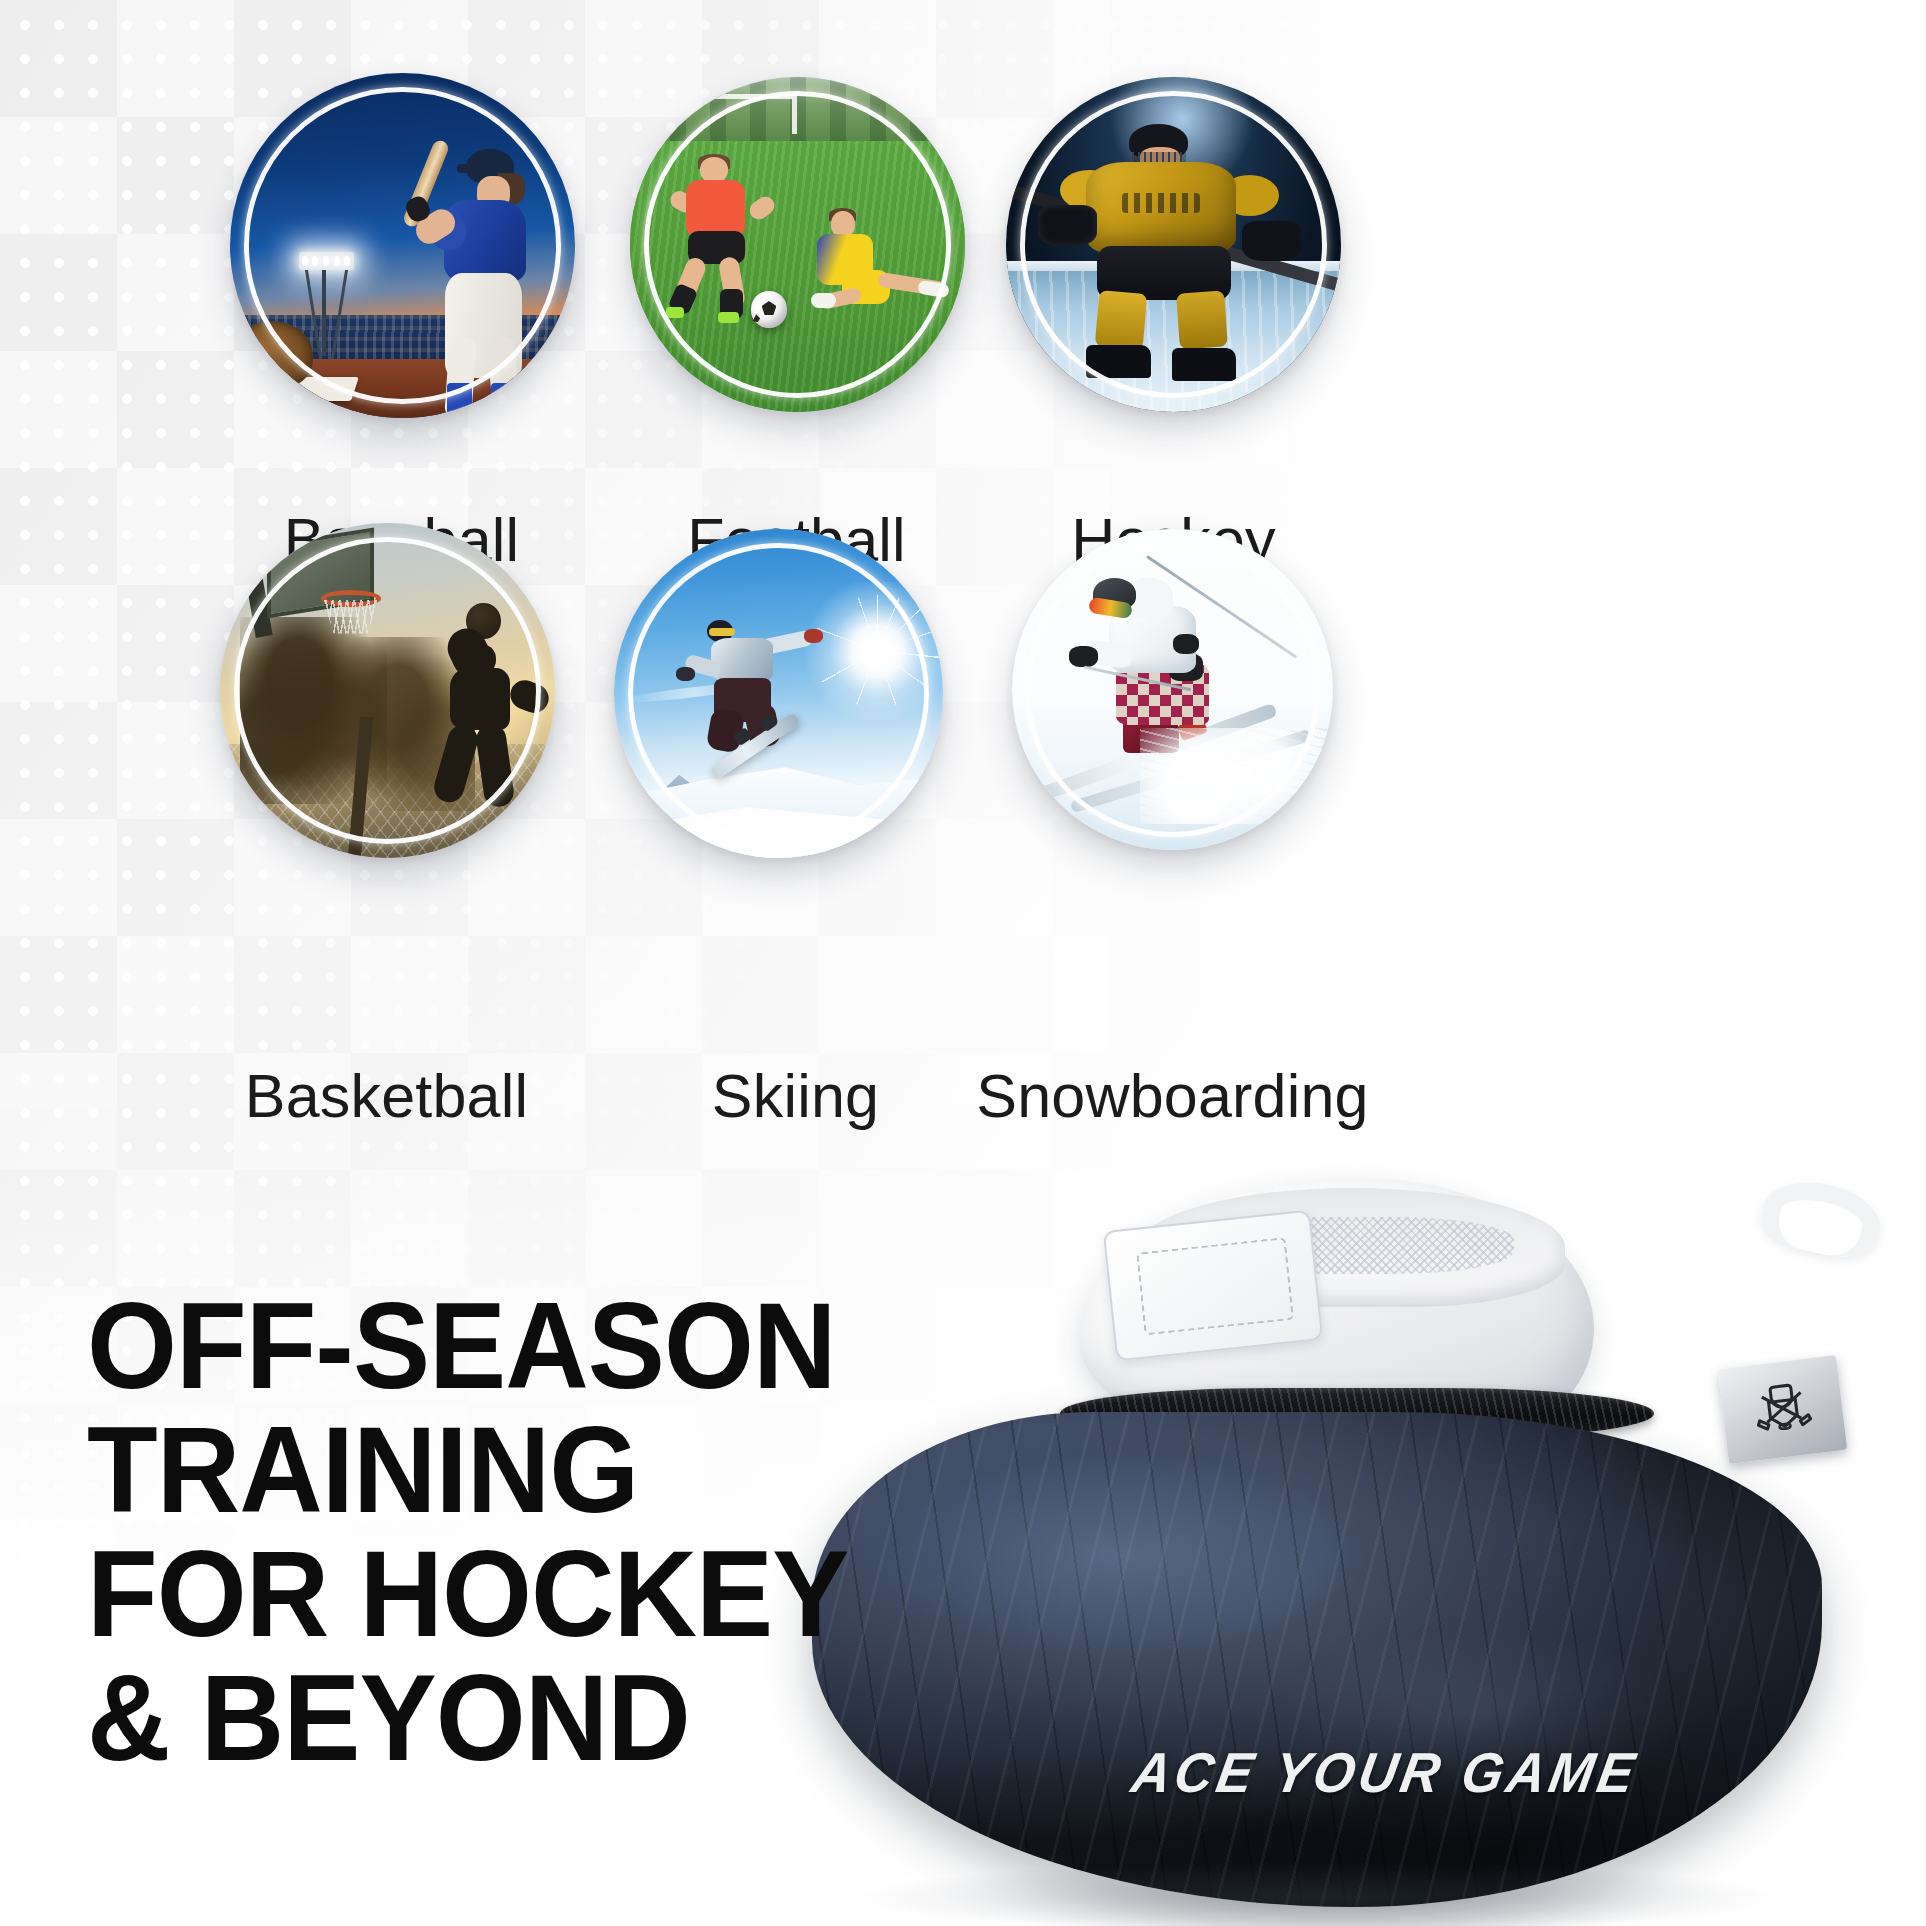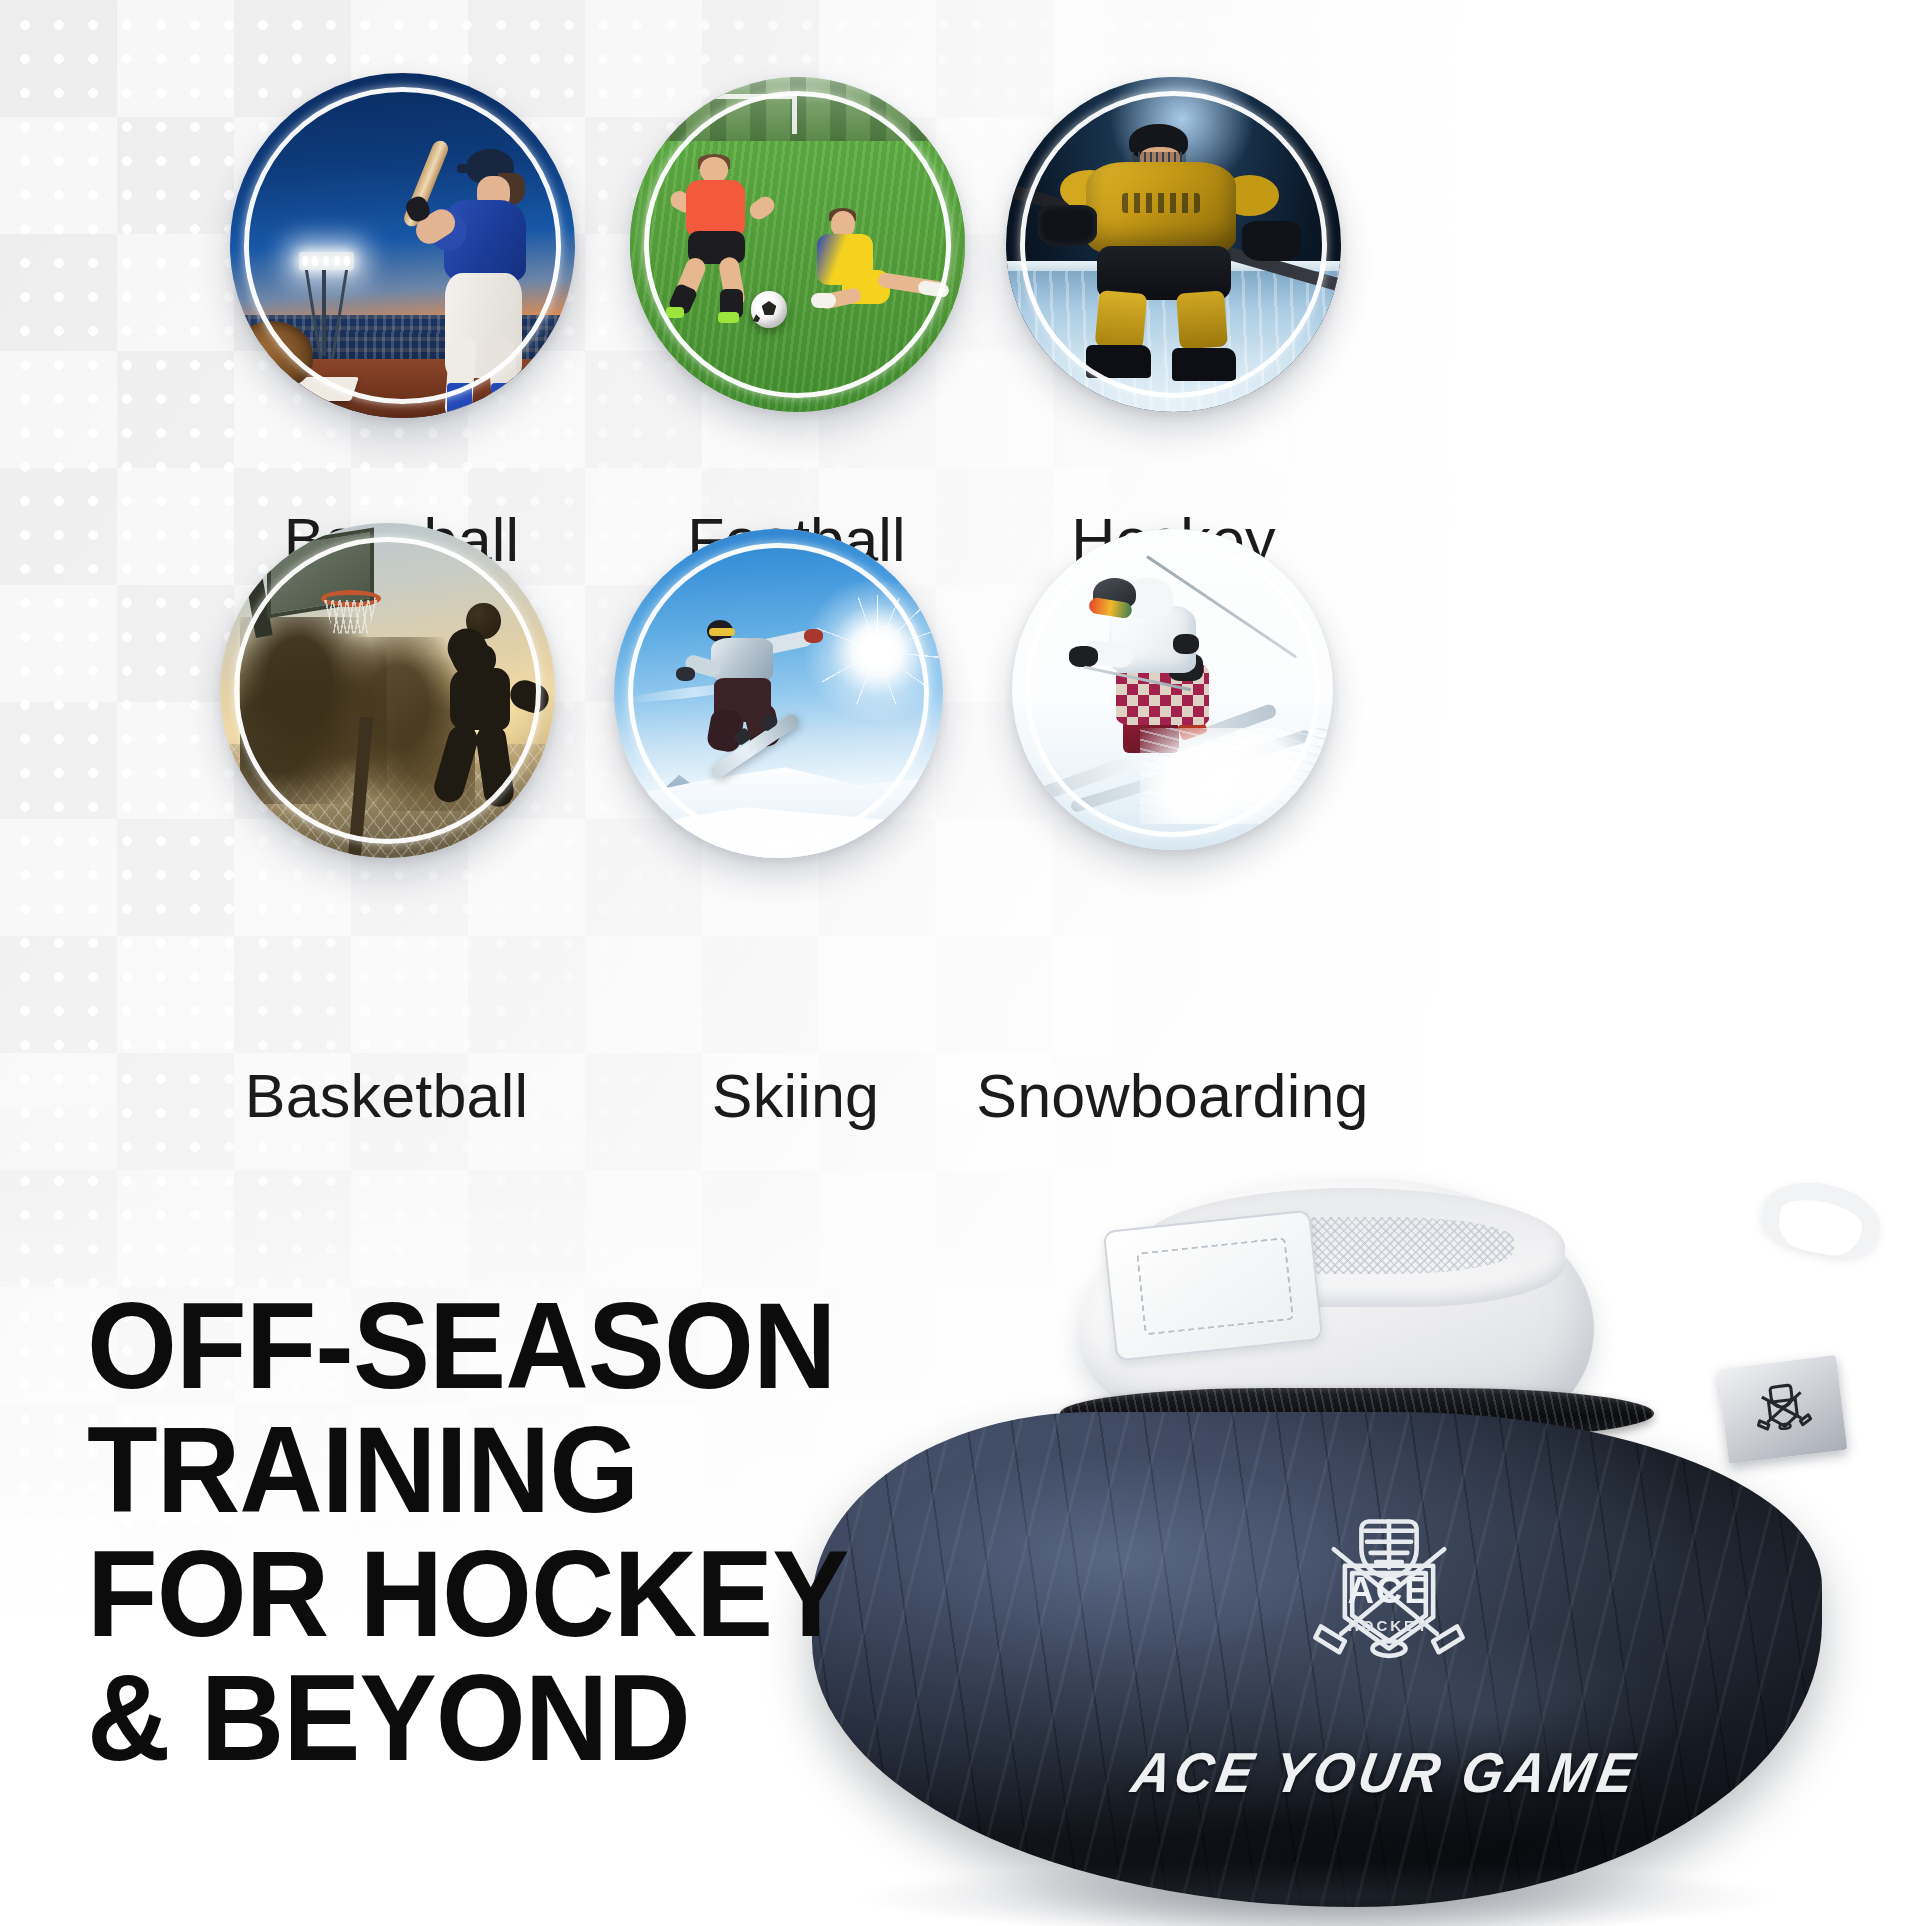--- a/index.html
+++ b/index.html
@@ -643,43 +643,20 @@
   <div class="skate-tonguepull"></div>
 
   <div class="bag-elastic"></div>
 
   <div class="bag-body">
     <div class="bag-folds"></div>
     <div class="bag-sheen"></div>
     <div class="bag-sheen2"></div>
   </div>
 
-  <div class="ace-logo">
-    <svg viewBox="0 0 200 200" width="184" height="184" aria-hidden="true">
-      <g fill="none" stroke="#e7eaee" stroke-width="5" stroke-linejoin="round" stroke-linecap="round">
-
-        <path d="M40 48 L152 140"></path>
-        <path d="M160 48 L48 140"></path>
-        <path d="M26 132 L52 148 L46 160 L20 144 Z"></path>
-        <path d="M174 132 L148 148 L154 160 L180 144 Z"></path>
-
-        <path d="M78 18 h44 a8 8 0 0 1 8 8 v22 a30 30 0 0 1 -60 0 v-22 a8 8 0 0 1 8 -8 z"></path>
-        <path d="M74 28 h52 M76 40 h48 M80 52 h40 M86 62 h28"></path>
-        <path d="M100 18 v50"></path>
-
-        <path d="M52 66 h96 v56 l-48 34 l-48 -34 z"></path>
-        <path d="M60 74 h80 v46 l-40 28 l-40 -28 z"></path>
-      </g>
-
-      <ellipse cx="100" cy="156" rx="18" ry="8" fill="none" stroke="#e7eaee" stroke-width="5"></ellipse>
-
-      <text x="100" y="106" text-anchor="middle" font-family="Liberation Sans Narrow, Liberation Sans, sans-serif" font-size="40" font-weight="700" fill="#eef1f4" letter-spacing="2">ACE</text>
-    </svg>
-    <div class="logo-caption" style="top:61%;">HOCKEY</div>
-  </div>
 
   <div class="ace-tagline">ACE YOUR GAME</div>
 
   <div class="bag-tag">
     <svg class="emb" viewBox="0 0 100 90" aria-hidden="true">
       <g fill="none" stroke="#25272c" stroke-width="5" stroke-linejoin="round">
         <path d="M18 20 L78 62"></path>
           <path d="M82 20 L22 62"></path>
         <path d="M10 58 L24 66 L21 73 L7 65 Z"></path>
         <path d="M90 58 L76 66 L79 73 L93 65 Z"></path>

